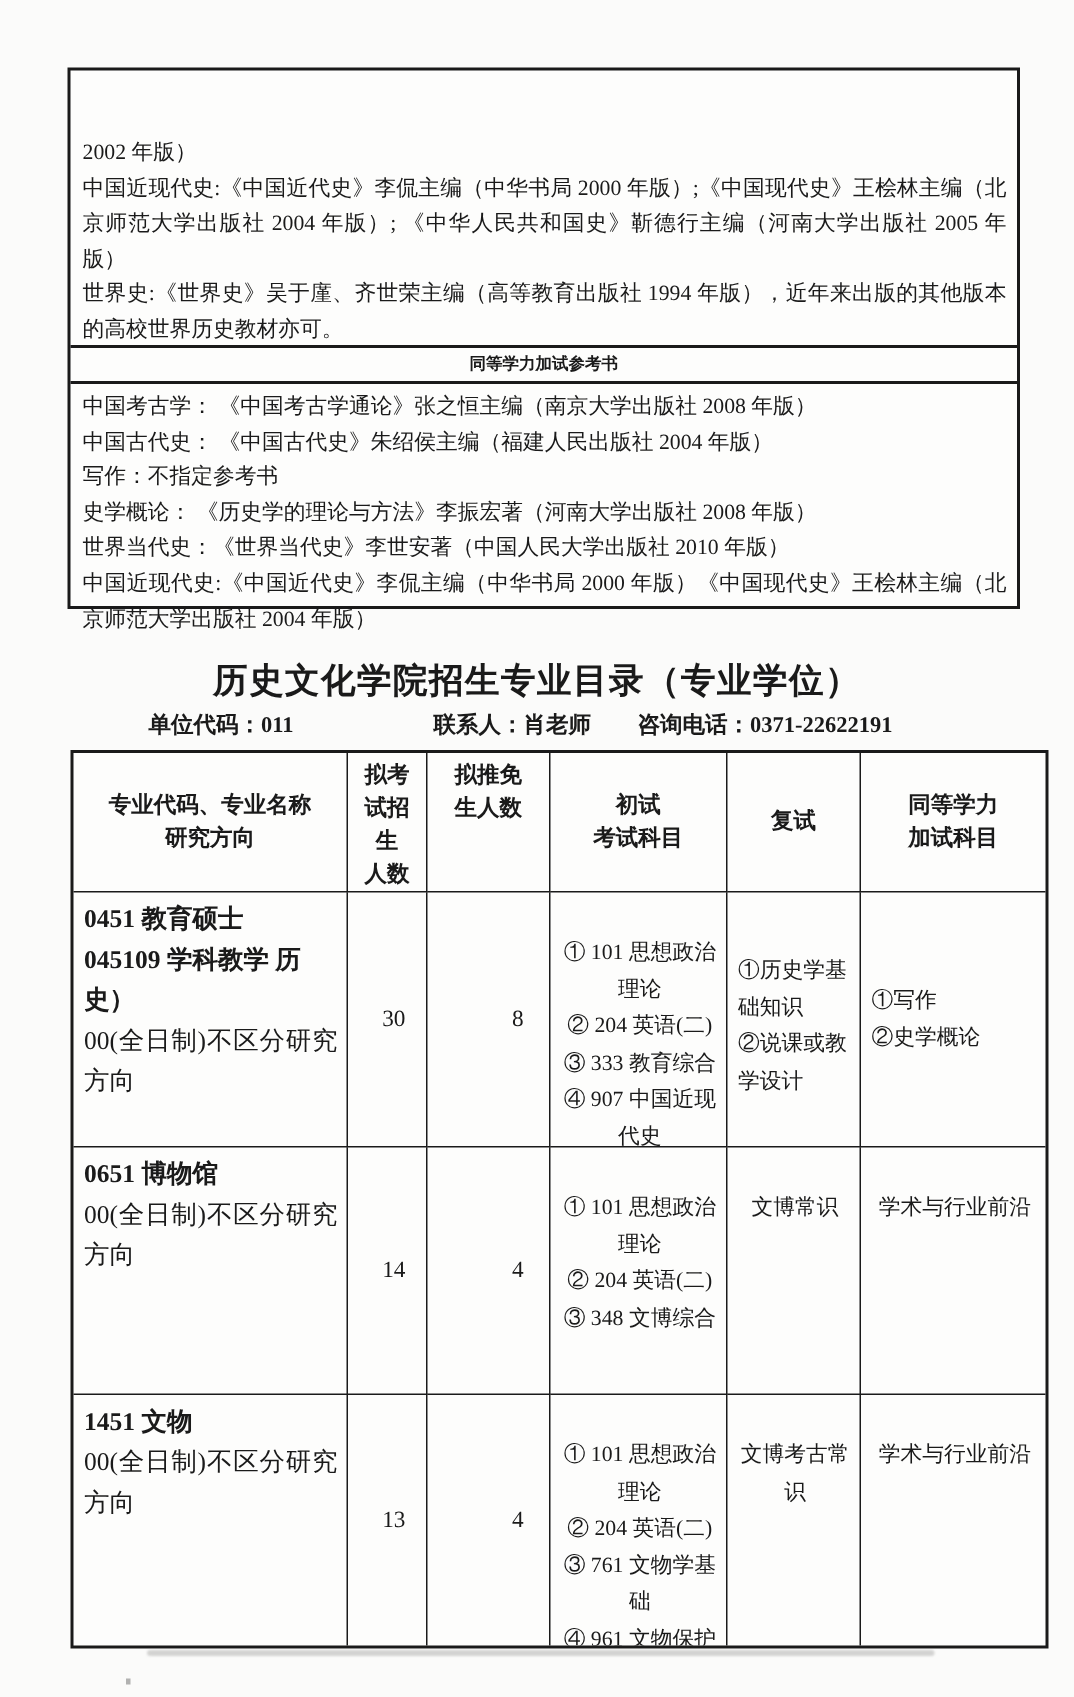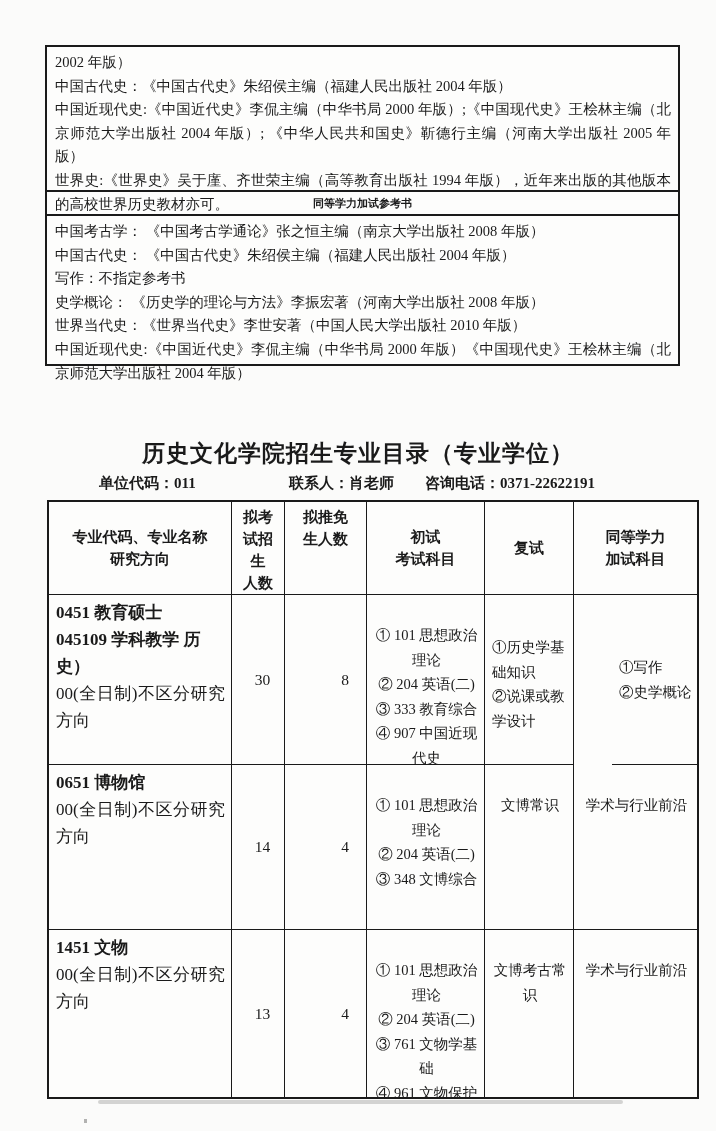--- a/index.html
+++ b/index.html
@@ -9,21 +9,21 @@
     font-family:"Liberation Serif","DejaVu Serif",serif;
     color:#1a1a1a;
   }
   .page{position:relative;width:716px;height:1131px;overflow:hidden;background:#fbfbfa;}
 
   
   .tt{
     position:absolute;left:45px;top:45px;width:635px;
     border:2px solid #1a1a1a;box-sizing:border-box;background:#fdfdfc;
   }
-  .tt-a{height:145px;border-bottom:2px solid #1a1a1a;box-sizing:border-box;padding:4px 7px 0 8px;}
+  .tt-a{height:145px;border-bottom:2px solid #1a1a1a;box-sizing:border-box;padding:4px 7px 0 8px;margin-top:40px;}
   .tt-h{
     height:24px;border-bottom:2px solid #1a1a1a;box-sizing:border-box;
     text-align:center;font-weight:bold;font-size:11px;line-height:22px;
   }
   .tt-b{height:148px;box-sizing:border-box;padding:4px 7px 0 8px;}
   .tline{font-size:14.5px;line-height:23.6px;text-align:justify;}
 
   
   .title{
     position:absolute;left:0;top:438px;width:716px;margin:0;
@@ -57,38 +57,37 @@
   .pline{font-weight:bold;line-height:27px;}
   .dir{font-weight:normal;line-height:27px;text-align:justify;}
 
   .cell-num{display:flex;align-items:center;justify-content:center;font-size:15.5px;padding-left:9px;}
   .cell-num.rt{justify-content:flex-end;padding-left:0;padding-right:17px;}
 
   .cell-list{display:flex;flex-direction:column;font-size:14.5px;padding:0 5px 0 7px;}
   .cell-list .mline{line-height:24.5px;}
   .pt28{justify-content:flex-start;padding-top:28px;text-align:center;}
   .pt40{justify-content:flex-start;padding-top:40px;}
-  .vc{justify-content:center;margin-left:38px;}
+  .vc{justify-content:center;}
 
   
   .scan-shadow{
     position:absolute;left:98px;top:1100px;width:525px;height:4px;
     background:#b4b4b2;opacity:.55;border-radius:2px;filter:blur(.6px);
   }
   .scan-dot{position:absolute;left:84px;top:1119px;width:3px;height:4px;background:#8a8a8a;opacity:.65;}
 </style>
 </head>
 <body>
 
 <div class="page">
 
   <div class="tt">
     <div class="tt-a">
         <div class="tline">2002 年版）</div>
-        <div class="tline">中国古代史：《中国古代史》朱绍侯主编（福建人民出版社 2004 年版）</div>
         <div class="tline">中国近现代史:《中国近代史》李侃主编（中华书局 2000 年版）;《中国现代史》王桧林主编（北京师范大学出版社 2004 年版）; 《中华人民共和国史》靳德行主编（河南大学出版社 2005 年版）</div>
         <div class="tline">世界史:《世界史》吴于廑、齐世荣主编（高等教育出版社 1994 年版），近年来出版的其他版本的高校世界历史教材亦可。</div>
       </div>
     <div class="tt-h">同等学力加试参考书</div>
     <div class="tt-b">
         <div class="tline">中国考古学： 《中国考古学通论》张之恒主编（南京大学出版社 2008 年版）</div>
         <div class="tline">中国古代史： 《中国古代史》朱绍侯主编（福建人民出版社 2004 年版）</div>
         <div class="tline">写作：不指定参考书</div>
         <div class="tline">史学概论： 《历史学的理论与方法》李振宏著（河南大学出版社 2008 年版）</div>
         <div class="tline">世界当代史：《世界当代史》李世安著（中国人民大学出版社 2010 年版）</div>

